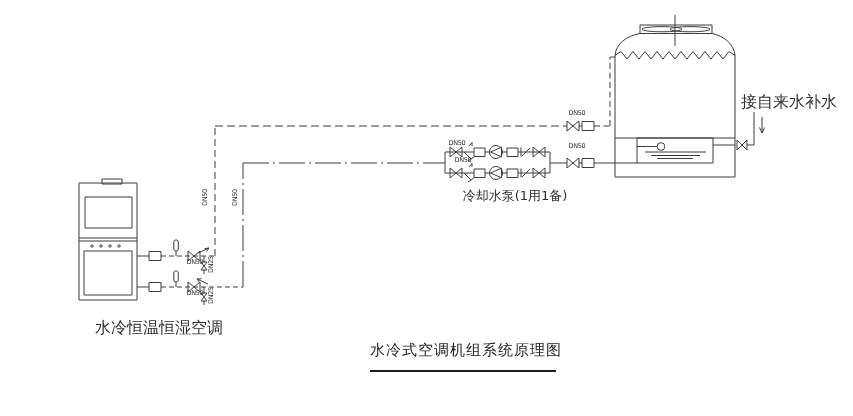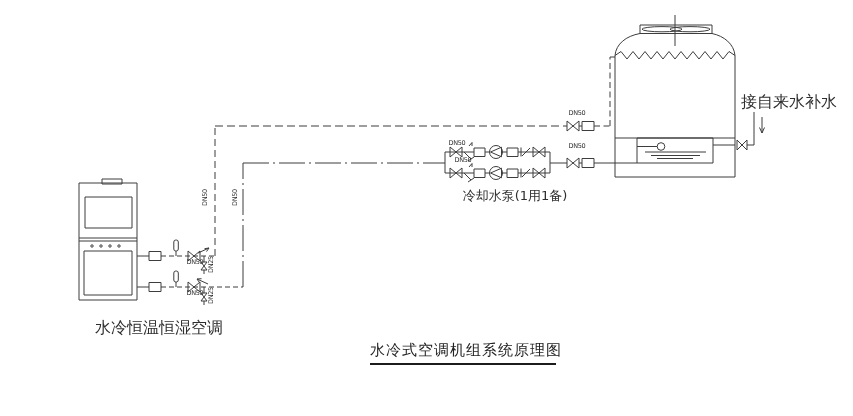--- a/index.html
+++ b/index.html
@@ -4,21 +4,21 @@
 <style>
   html,body{margin:0;padding:0;background:#fff;}
   #canvas{position:relative;width:853px;height:416px;background:#ffffff;overflow:hidden;
           font-family:"DejaVu Sans",sans-serif;color:#2e2e2e;}
   #linework{position:absolute;left:0;top:0;}
   .lbl{position:absolute;white-space:nowrap;color:#2e2e2e;}
   .dn{font-size:6.5px;letter-spacing:-0.3px;width:26px;height:9px;line-height:9px;text-align:center;}
   .rot{transform:rotate(-90deg);transform-origin:center center;}
   .eq{text-align:center;}
   .title{font-size:15px;letter-spacing:1px;text-align:center;
-         border-bottom:2.5px solid #1c1c1c;padding-bottom:3px;color:#222;}
+         border-bottom:2.5px solid #1c1c1c;padding-bottom:10px;color:#222;}
   svg *{vector-effect:non-scaling-stroke;}
 </style>
 </head>
 <body>
 
 <div id="canvas">
 
   <svg id="linework" width="853" height="416" viewBox="0 0 853 416" fill="none" stroke="#3d3d3d" stroke-width="1">
 
     <g>

